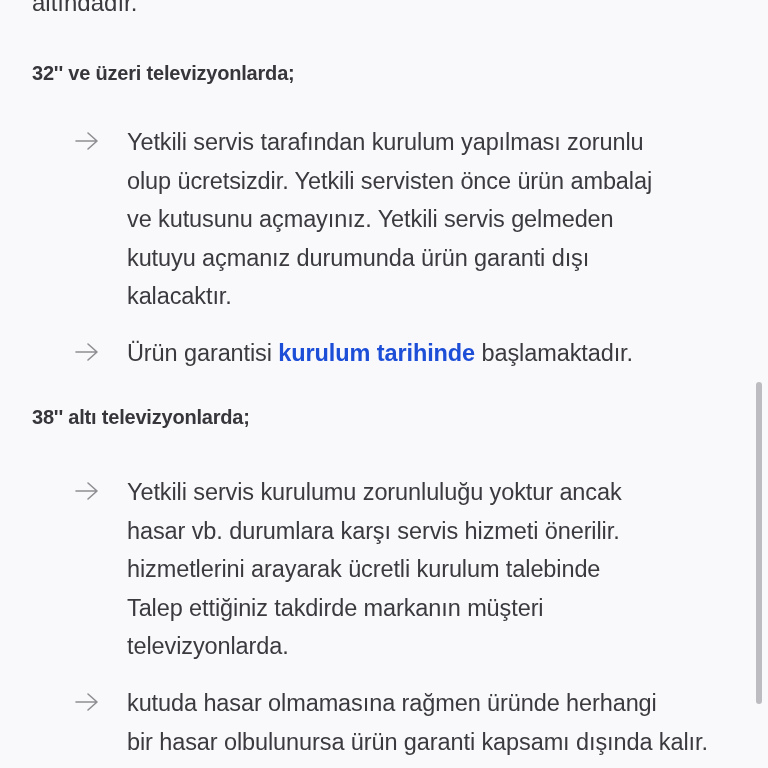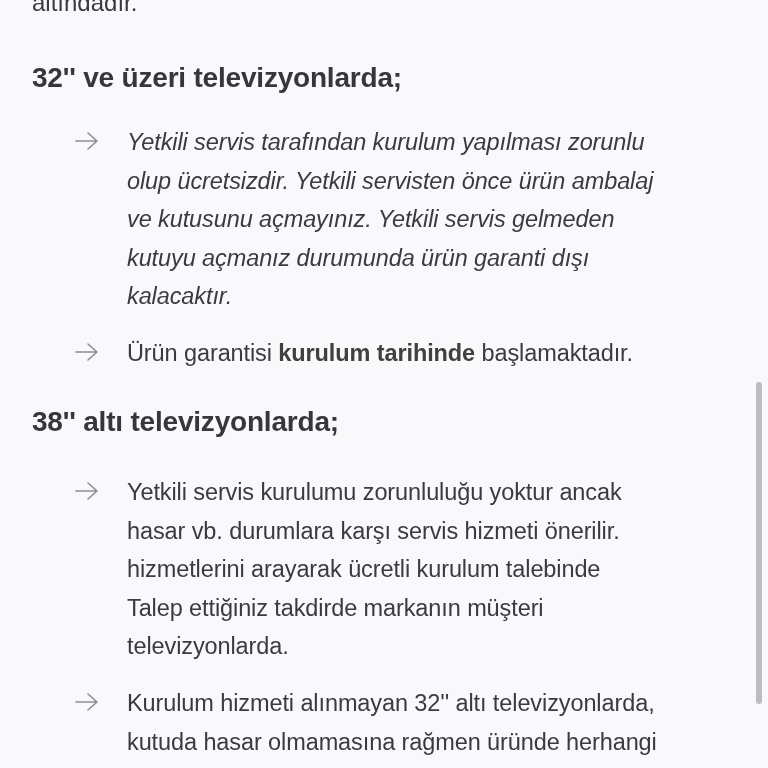--- a/index.html
+++ b/index.html
@@ -5,51 +5,51 @@
   html, body { margin:0; padding:0; }
   body {
     width:768px; height:768px; overflow:hidden; position:relative;
     background:#f9f9fb;
     font-family:"Liberation Sans", sans-serif;
     color:#333338;
   }
   .content { position:absolute; left:0; top:0; width:768px; }
   .text-tail { position:absolute; left:32px; top:-16px; font-size:24px; line-height:38px; color:#3a3a3f; }
   .heading {
-    position:absolute; left:32px; font-size:28px; font-weight:bold; color:#36363b;
+    position:absolute; left:32px; font-size:20px; font-weight:bold; color:#36363b;
     letter-spacing:-0.2px;
     text-align:right;
   }
   .item { position:absolute; left:74px; width:660px; }
   .arrow {
     position:absolute; left:0; top:4px; width:26px; height:22px;
   }
   .item-text {
     position:absolute; left:53px; width:610px; font-size:23.5px; line-height:38.5px; color:#3a3a3f;
     letter-spacing:-0.1px;
   }
-  .item-text b { color:#404040; }
+  .item-text b { color:#1d4ed8; }
   .scrollbar {
     position:absolute; left:756px; top:382px; width:6px; height:322px; border-radius:3px;
     background:#bdbdc1;
   }
 </style>
 </head>
 <body>
 
 <div class="content">
   <div class="text-tail">altındadır.</div>
 
   <div class="heading" style="top:62px;">32'' ve üzeri televizyonlarda;</div>
 
   <div class="item" style="top:126px;">
     <svg class="arrow" viewBox="0 0 26 22">
       <path d="M2 11 H23 M14 3 L23 11 L14 19" fill="none" stroke="#8e8e93" stroke-width="1.6" stroke-linecap="round" stroke-linejoin="round"></path>
     </svg>
-    <div class="item-text" style="top:-3px;font-style:italic;">
+    <div class="item-text" style="top:-3px;">
       <div>Yetkili servis tarafından kurulum yapılması zorunlu</div>
       <div>olup ücretsizdir. Yetkili servisten önce ürün ambalaj</div>
       <div>ve kutusunu açmayınız. Yetkili servis gelmeden</div>
       <div>kutuyu açmanız durumunda ürün garanti dışı</div>
       <div>kalacaktır.</div>
     </div>
   </div>
 
   <div class="item" style="top:337px;">
     <svg class="arrow" viewBox="0 0 26 22">
@@ -71,20 +71,19 @@
       <div>Talep ettiğiniz takdirde markanın müşteri</div>
       <div>televizyonlarda.</div>
     </div>
   </div>
 
   <div class="item" style="top:687px;">
     <svg class="arrow" viewBox="0 0 26 22">
       <path d="M2 11 H23 M14 3 L23 11 L14 19" fill="none" stroke="#8e8e93" stroke-width="1.6" stroke-linecap="round" stroke-linejoin="round"></path>
     </svg>
     <div class="item-text" style="top:-3px;">
-      <div>Kurulum hizmeti alınmayan 32'' altı televizyonlarda,</div>
       <div>kutuda hasar olmamasına rağmen üründe herhangi</div>
       <div>bir hasar olbulunursa ürün garanti kapsamı dışında kalır.</div>
     </div>
   </div>
 </div>
 
 <div class="scrollbar"></div>
 
 </body></html>

